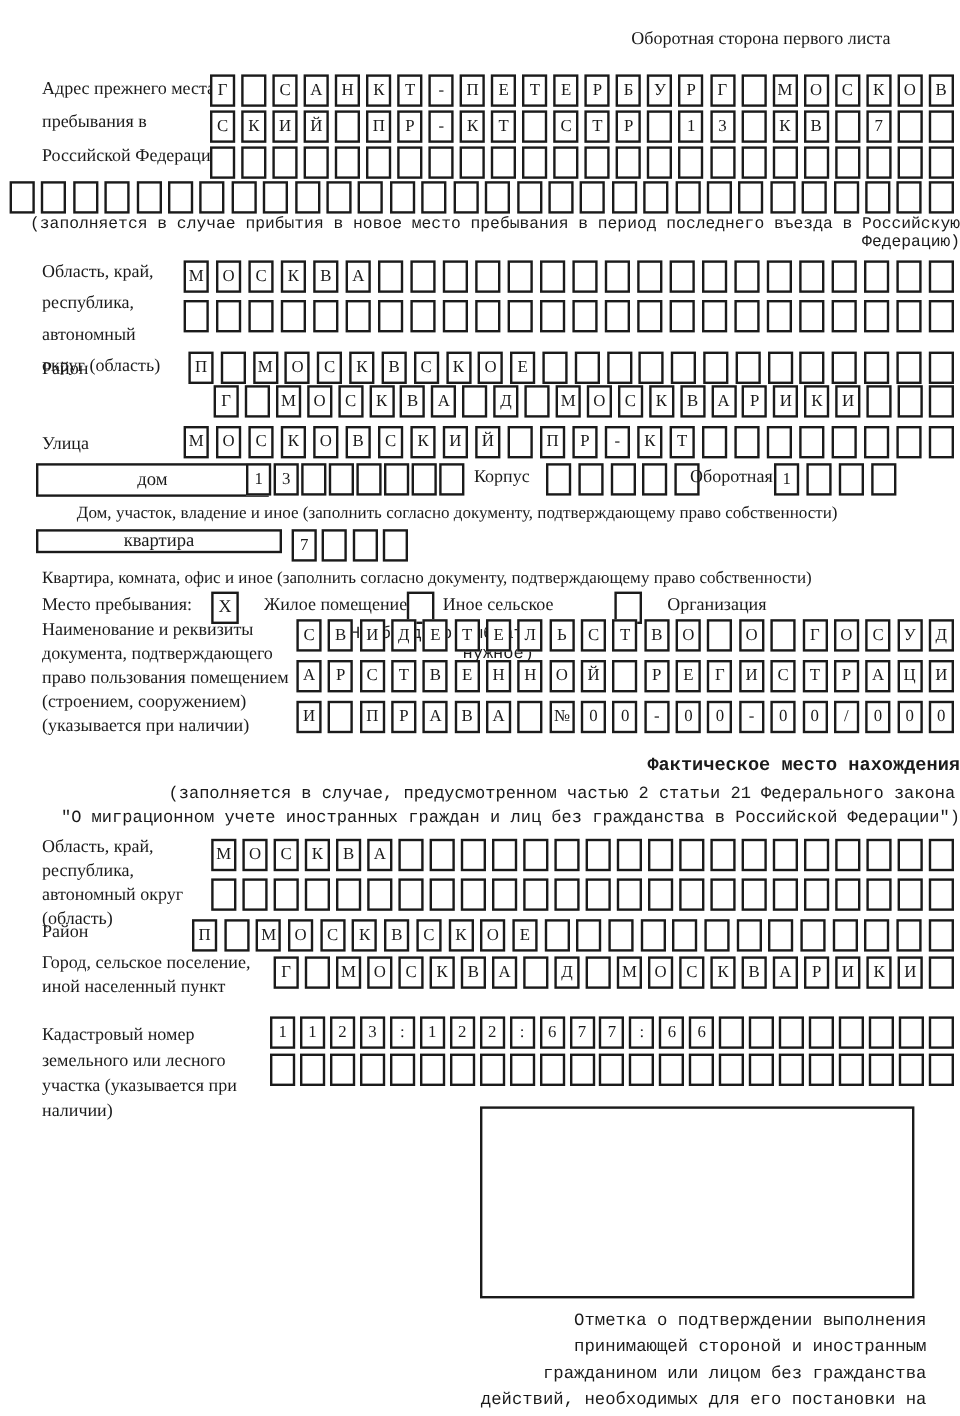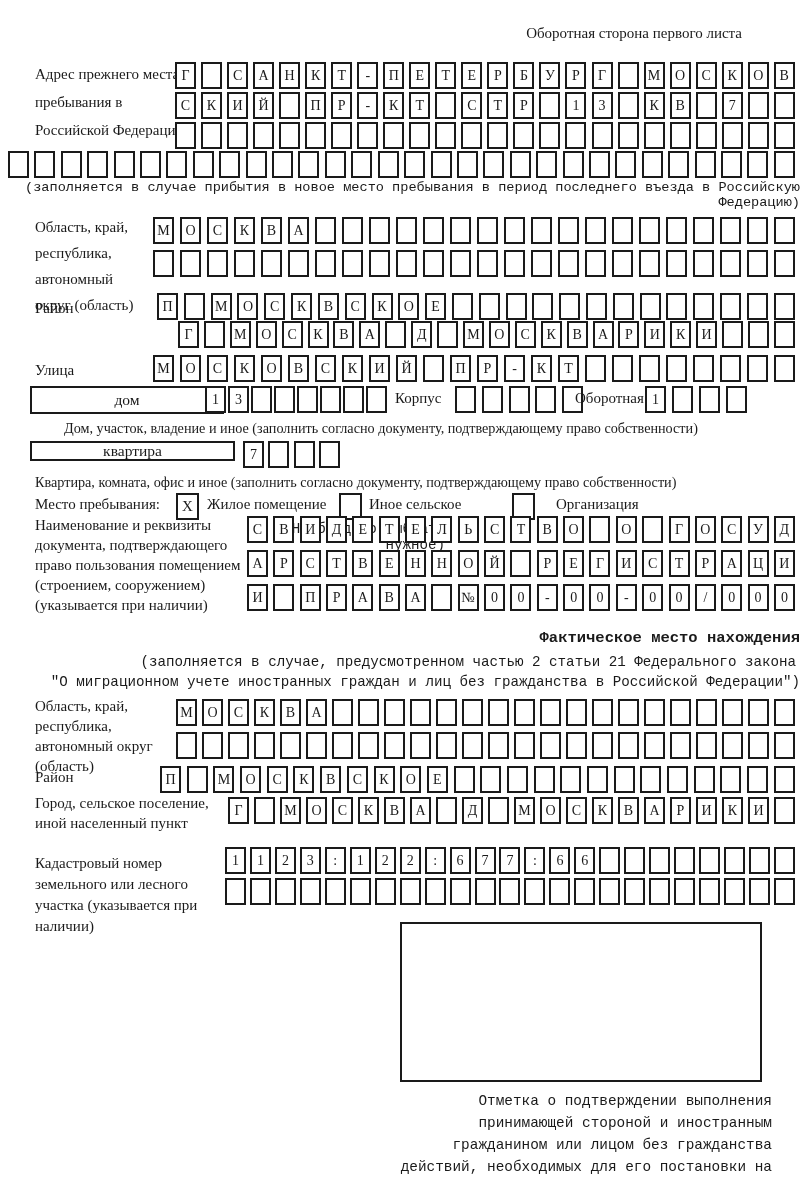--- a/index.html
+++ b/index.html
@@ -316,21 +316,21 @@
   <div class="boxrow" style="left:243px;top:441px;width:97px;">
       <div class="cell">7</div>
       <div class="cell"></div>
       <div class="cell"></div>
       <div class="cell"></div>
     </div>
   <div class="cap" style="left:35px;top:474px;">Квартира, комната, офис и иное (заполнить согласно документу, подтверждающему право собственности)</div>
 
   <div class="abs" style="left:35px;top:496px;">Место пребывания:</div>
   <div class="checkbox" style="left:176px;top:493px;">X</div>
-  <div class="abs" style="left:207px;top:496px;">Жилое помещение</div>
+  <div class="abs" style="left:220px;top:496px;">Жилое помещение</div>
   <div class="checkbox" style="left:339px;top:493px;"></div>
   <div class="abs" style="left:369px;top:496px;">Иное сельское</div>
   <div class="checkbox" style="left:512px;top:493px;"></div>
   <div class="abs" style="left:556px;top:496px;">Организация</div>
   <div class="cap center" style="left:235px;top:521px;width:210px;">(Необходимо выбрать нужное)</div>
 
   <div class="lbl" style="left:35px;top:515px;width:210px;line-height:20px;">Наименование и реквизиты документа, подтверждающего право пользования помещением (строением, сооружением) (указывается при наличии)</div>
   <div class="boxrow" style="left:247px;top:516px;width:548px;">
       <div class="cell">С</div>
       <div class="cell">В</div>

